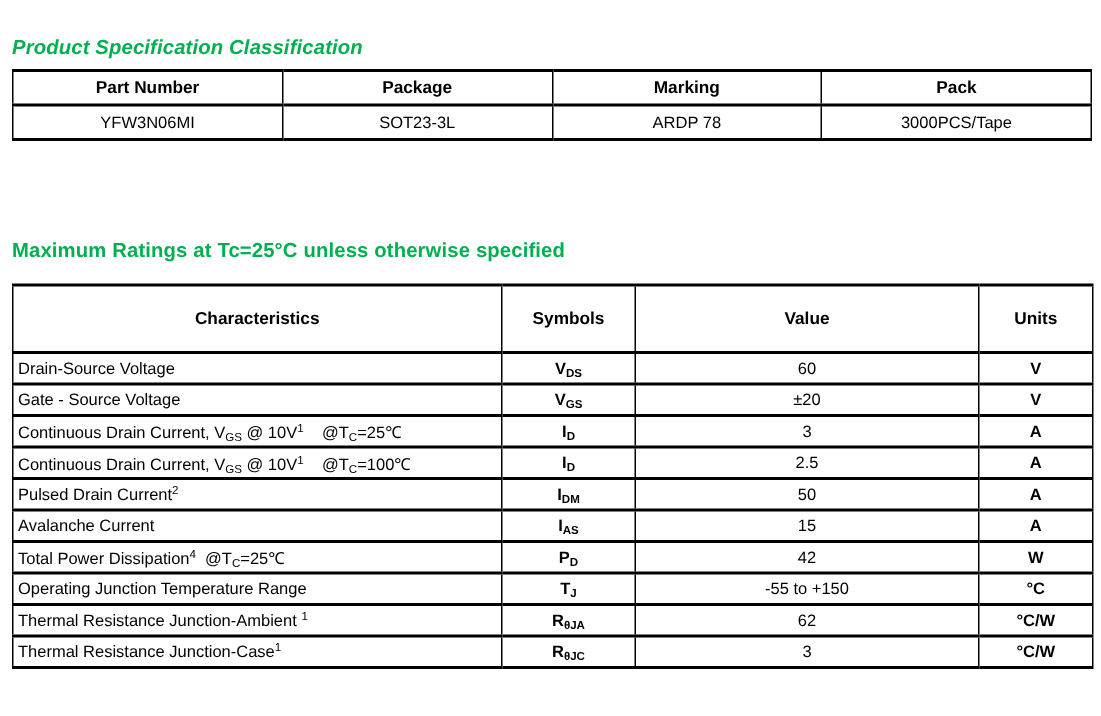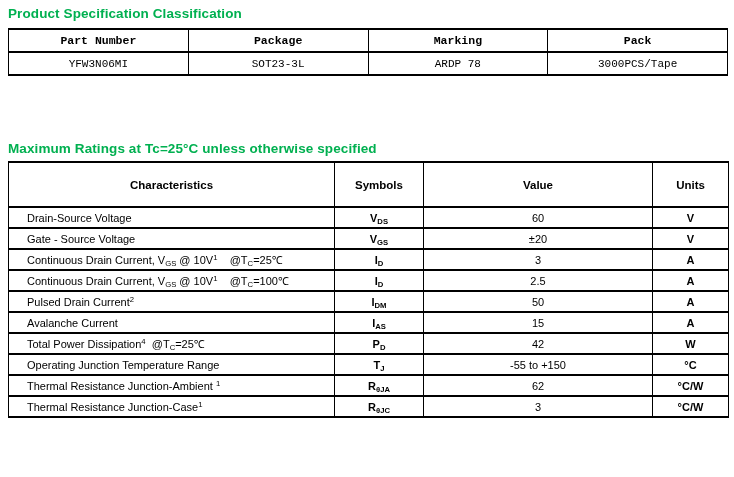--- a/index.html
+++ b/index.html
@@ -12,30 +12,30 @@
     overflow: hidden;
   }
   .page { padding: 5px 6px 0 8px; }
 
   .section-title {
     color: #00B050;
     font-weight: bold;
     font-size: 13.5px;
     letter-spacing: 0.1px;
   }
-  #title-1 { margin-top: 1px; }
+  #title-1 { margin-top: 19px; font-style: italic; }
   #title-2 { margin-top: 65px; }
 
   table {
     border-collapse: collapse;
     width: 720px;
     table-layout: fixed;
   }
-  #spec-table { margin-top: 7px; font-family: Liberation Mono, monospace; }
-  #ratings-table { margin-top: 5px; }
+  #spec-table { margin-top: 7px; }
+  #ratings-table { margin-top: 15px; }
 
   th, td {
     border-left: 1px solid #000;
     border-right: 1px solid #000;
     border-top: 2px solid #000;
     border-bottom: 2px solid #000;
     font-size: 11px;
     padding: 0 4px;
     text-align: center;
     vertical-align: middle;
@@ -49,21 +49,21 @@
   #ratings-table th { height: 45px; }
   #ratings-table td { height: 21px; }
 
   col.c-char  { width: 326px; }
   col.c-sym   { width: 89px; }
   col.c-val   { width: 229px; }
   col.c-unit  { width: 76px; }
 
   td.cell-characteristic {
     text-align: left;
-    padding-left: 18px;
+    padding-left: 3px;
     white-space: pre-wrap;
   }
   td.cell-symbol { font-weight: bold; }
   td.cell-unit   { font-weight: bold; }
 
   sub { font-size: 0.7em; vertical-align: -0.3em; line-height: 0; }
   sup { font-size: 0.7em; vertical-align: 0.5em; line-height: 0; }
 </style>
 </head>
 <body>

